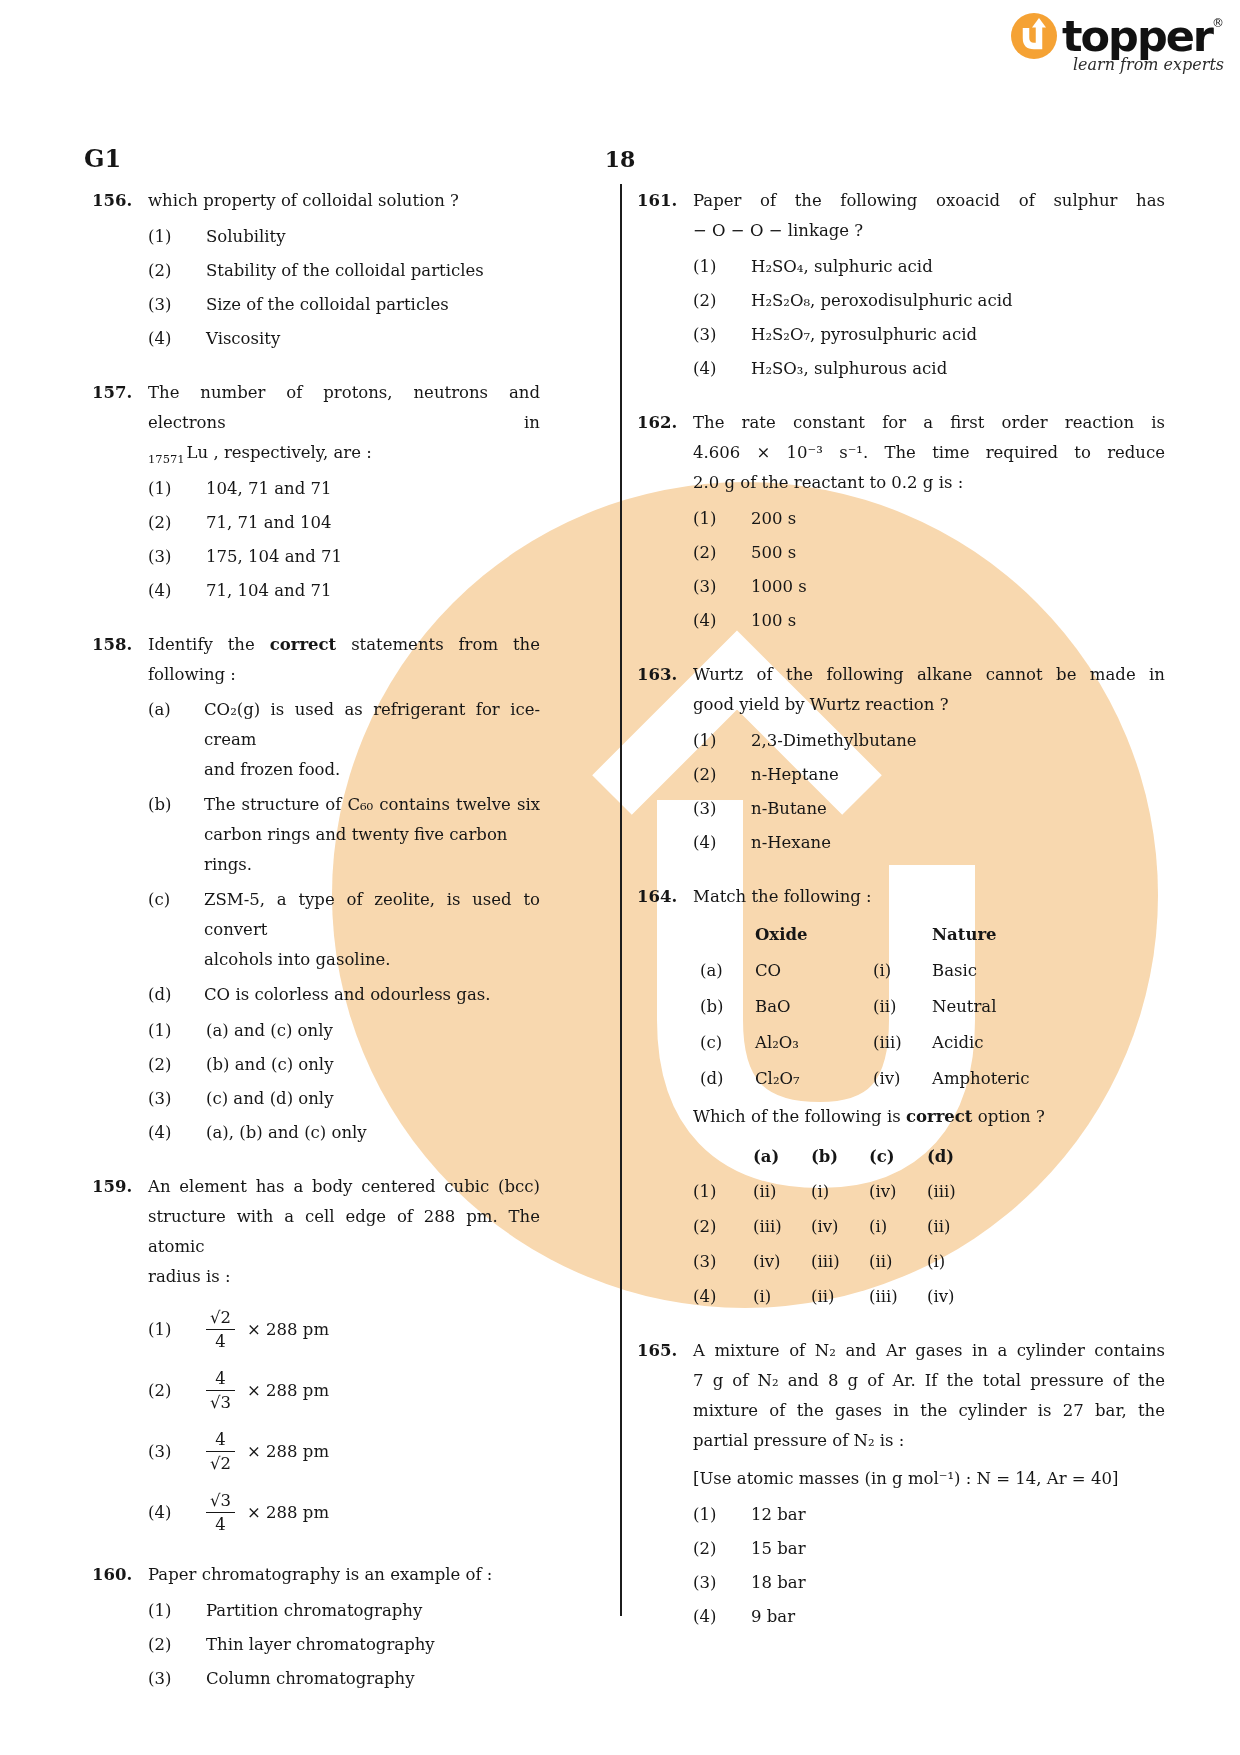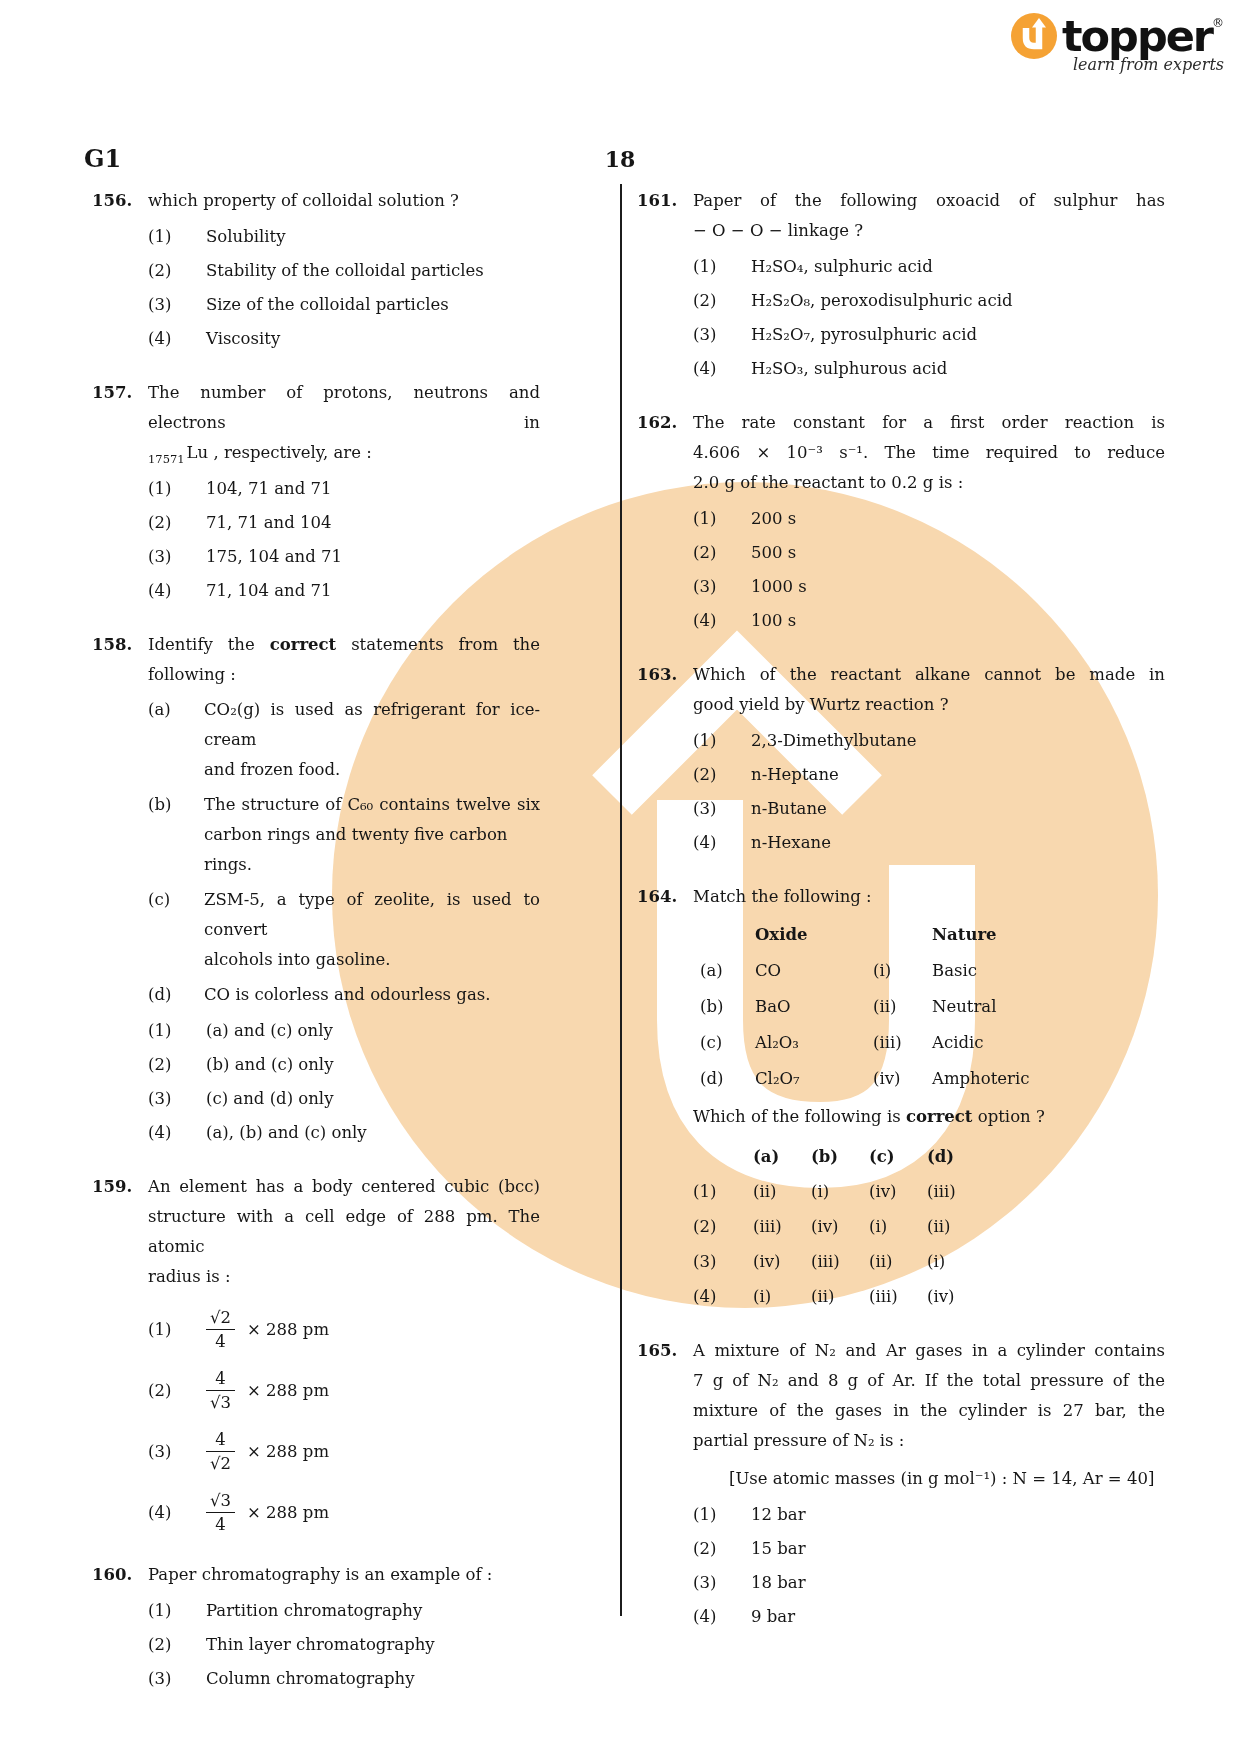--- a/index.html
+++ b/index.html
@@ -56,21 +56,21 @@
   .mc2{width:118px;flex:none;}
   .mc3{width:59px;flex:none;}
   .mc4{flex:1;}
   .mh1{width:177px;flex:none;}
   .q2{margin-top:8px;}
   .xhead{display:flex;font-weight:bold;margin-top:10px;}
   .xrow{display:flex;margin-top:5px;}
   .xsp{width:60px;flex:none;}
   .xlab{width:60px;flex:none;}
   .xcell{width:58px;flex:none;}
-  .note{margin-top:8px;margin-left:36px;}
+  .note{margin-top:8px;}
 </style>
 </head>
 <body>
 
 <div class="page">
 
   <svg class="wm" width="1240" height="1755" viewBox="0 0 1240 1755" aria-hidden="true">
     <circle cx="745" cy="895" r="413" fill="#F8D8AF"></circle>
     <polyline points="612,795 737,670 862,795" fill="none" stroke="#ffffff" stroke-width="56"></polyline>
     <path d="M 700 800 L 700 1020 Q 700 1145 820 1145 Q 932 1145 932 1020 L 932 865" fill="none" stroke="#ffffff" stroke-width="86"></path>
@@ -317,21 +317,21 @@
               <span class="olab">(4)</span>
               <span class="otxt">100 s</span>
             </div>
         </div>
       </div>
     </div>
 
     <div class="q">
       <div class="qnum">163.</div>
       <div class="qbody">
-        <div class="ln j">Which of the reactant alkane cannot be made in</div>
+        <div class="ln j">Wurtz of the following alkane cannot be made in</div>
         <div class="ln">good yield by Wurtz reaction ?</div>
         <div class="opts">
           <div class="opt">
               <span class="olab">(1)</span>
               <span class="otxt">2,3-Dimethylbutane</span>
             </div>
           <div class="opt">
               <span class="olab">(2)</span>
               <span class="otxt">n-Heptane</span>
             </div>

